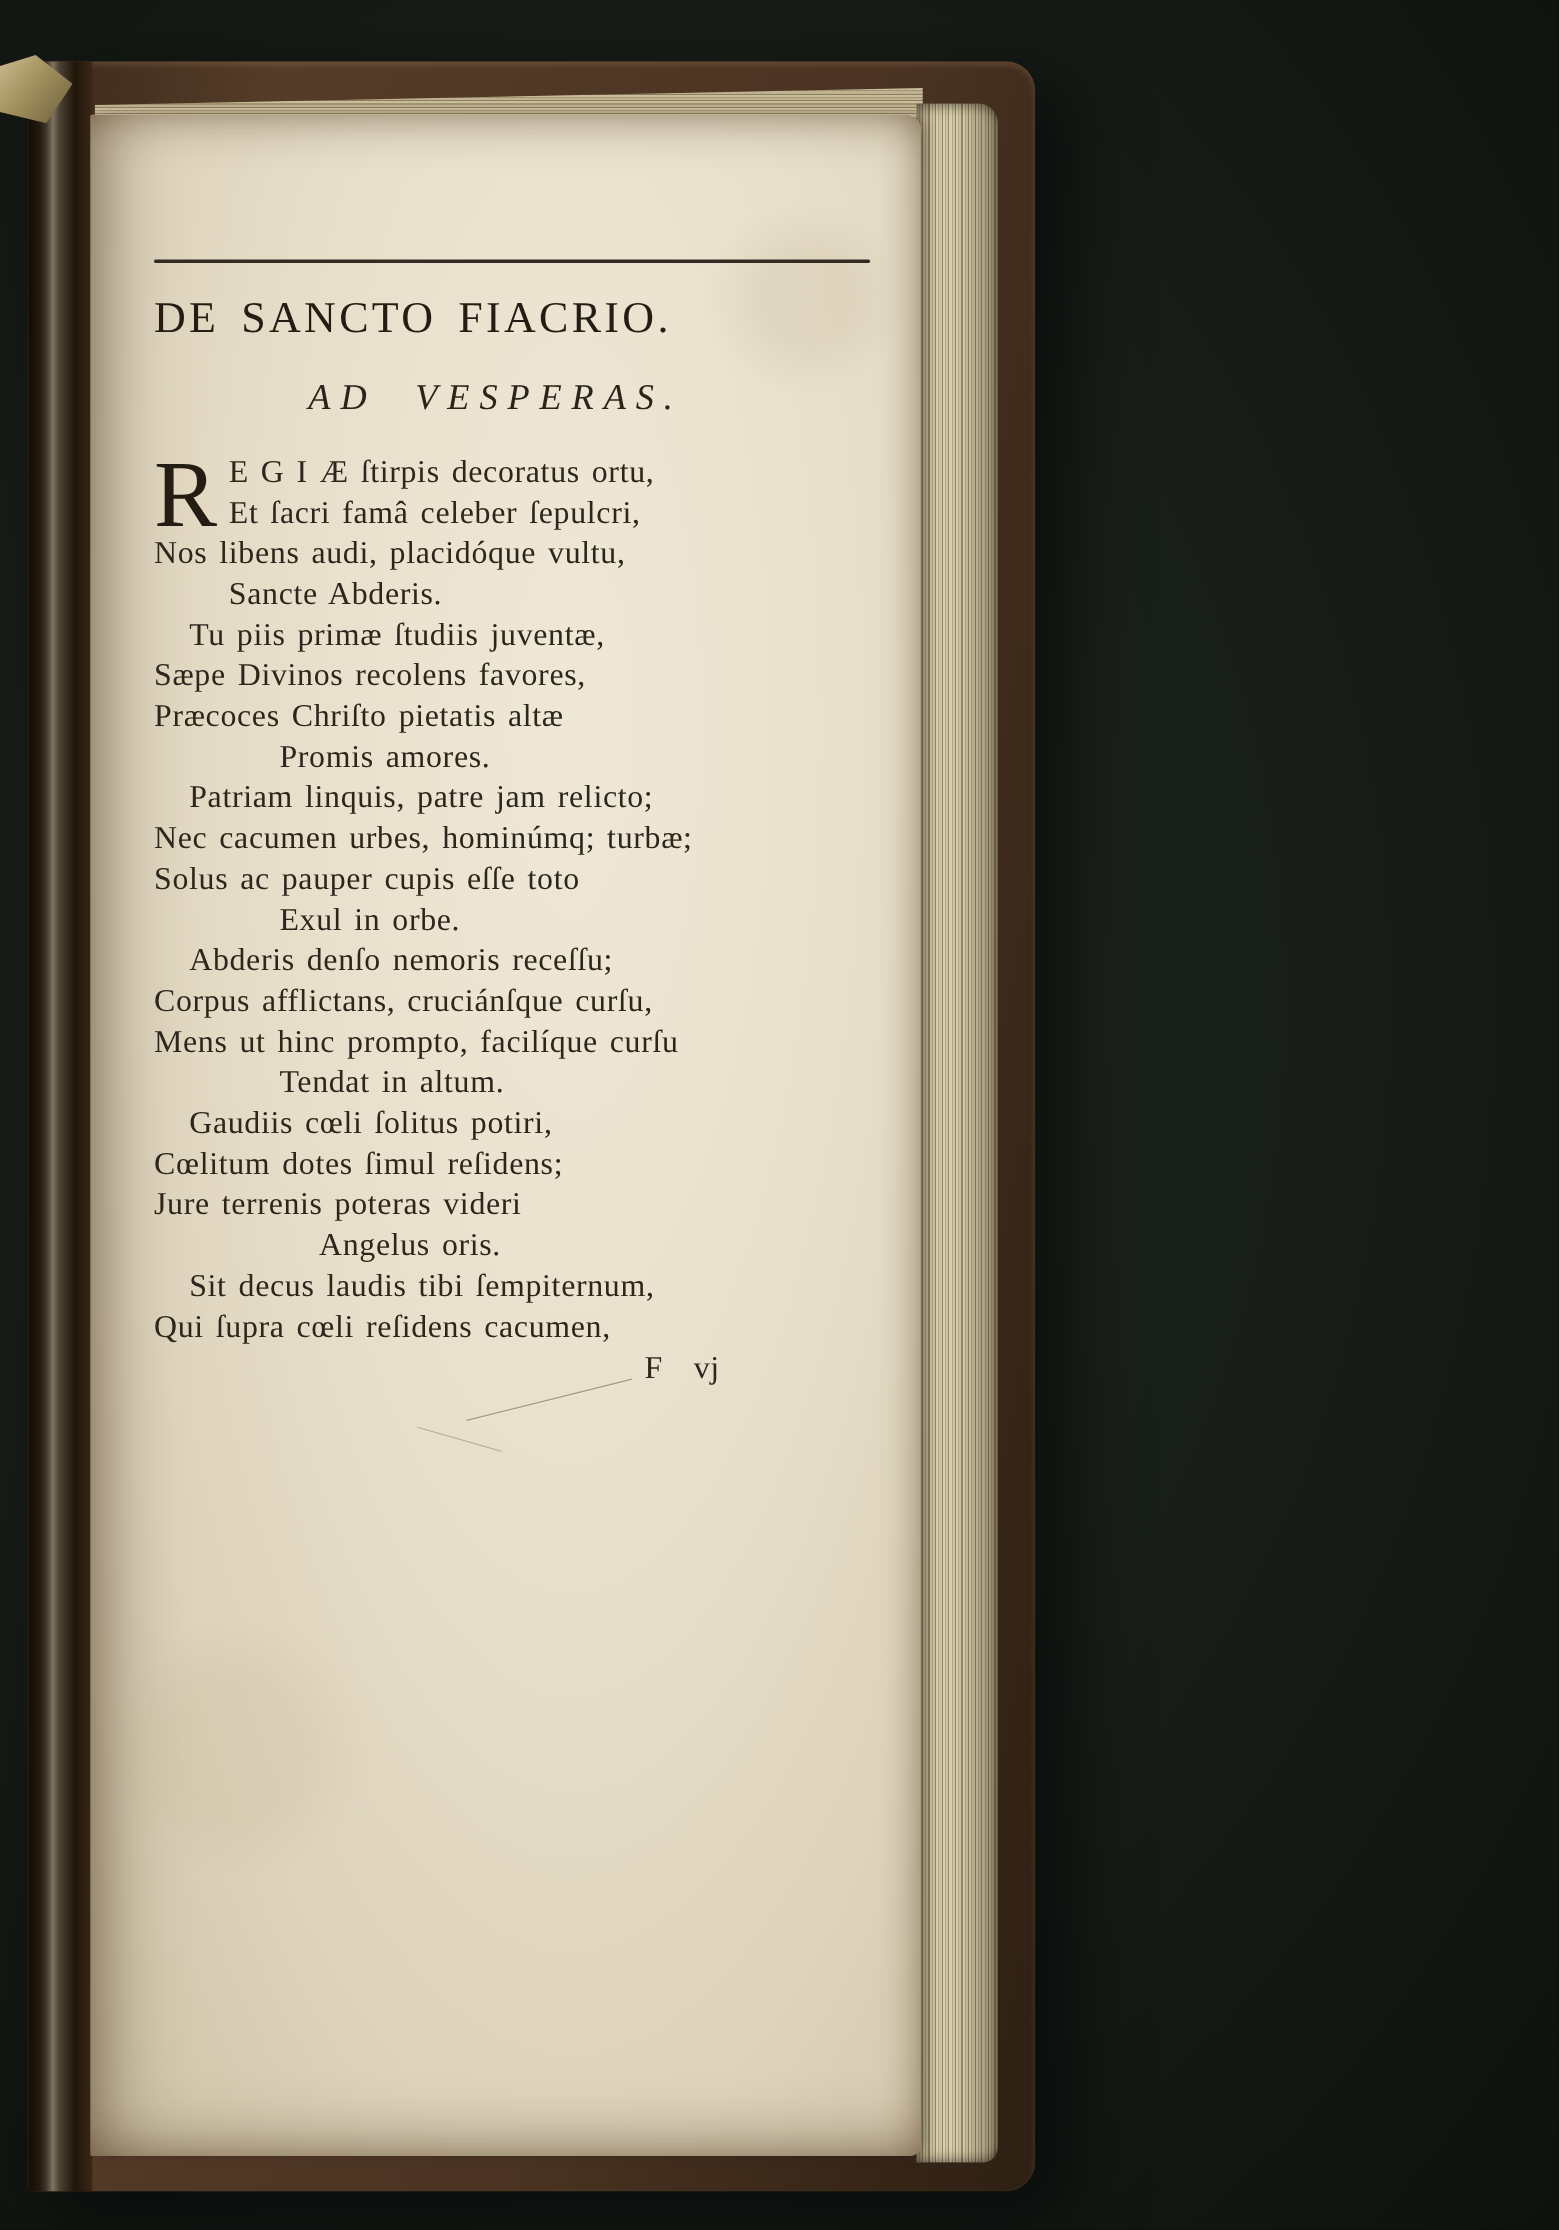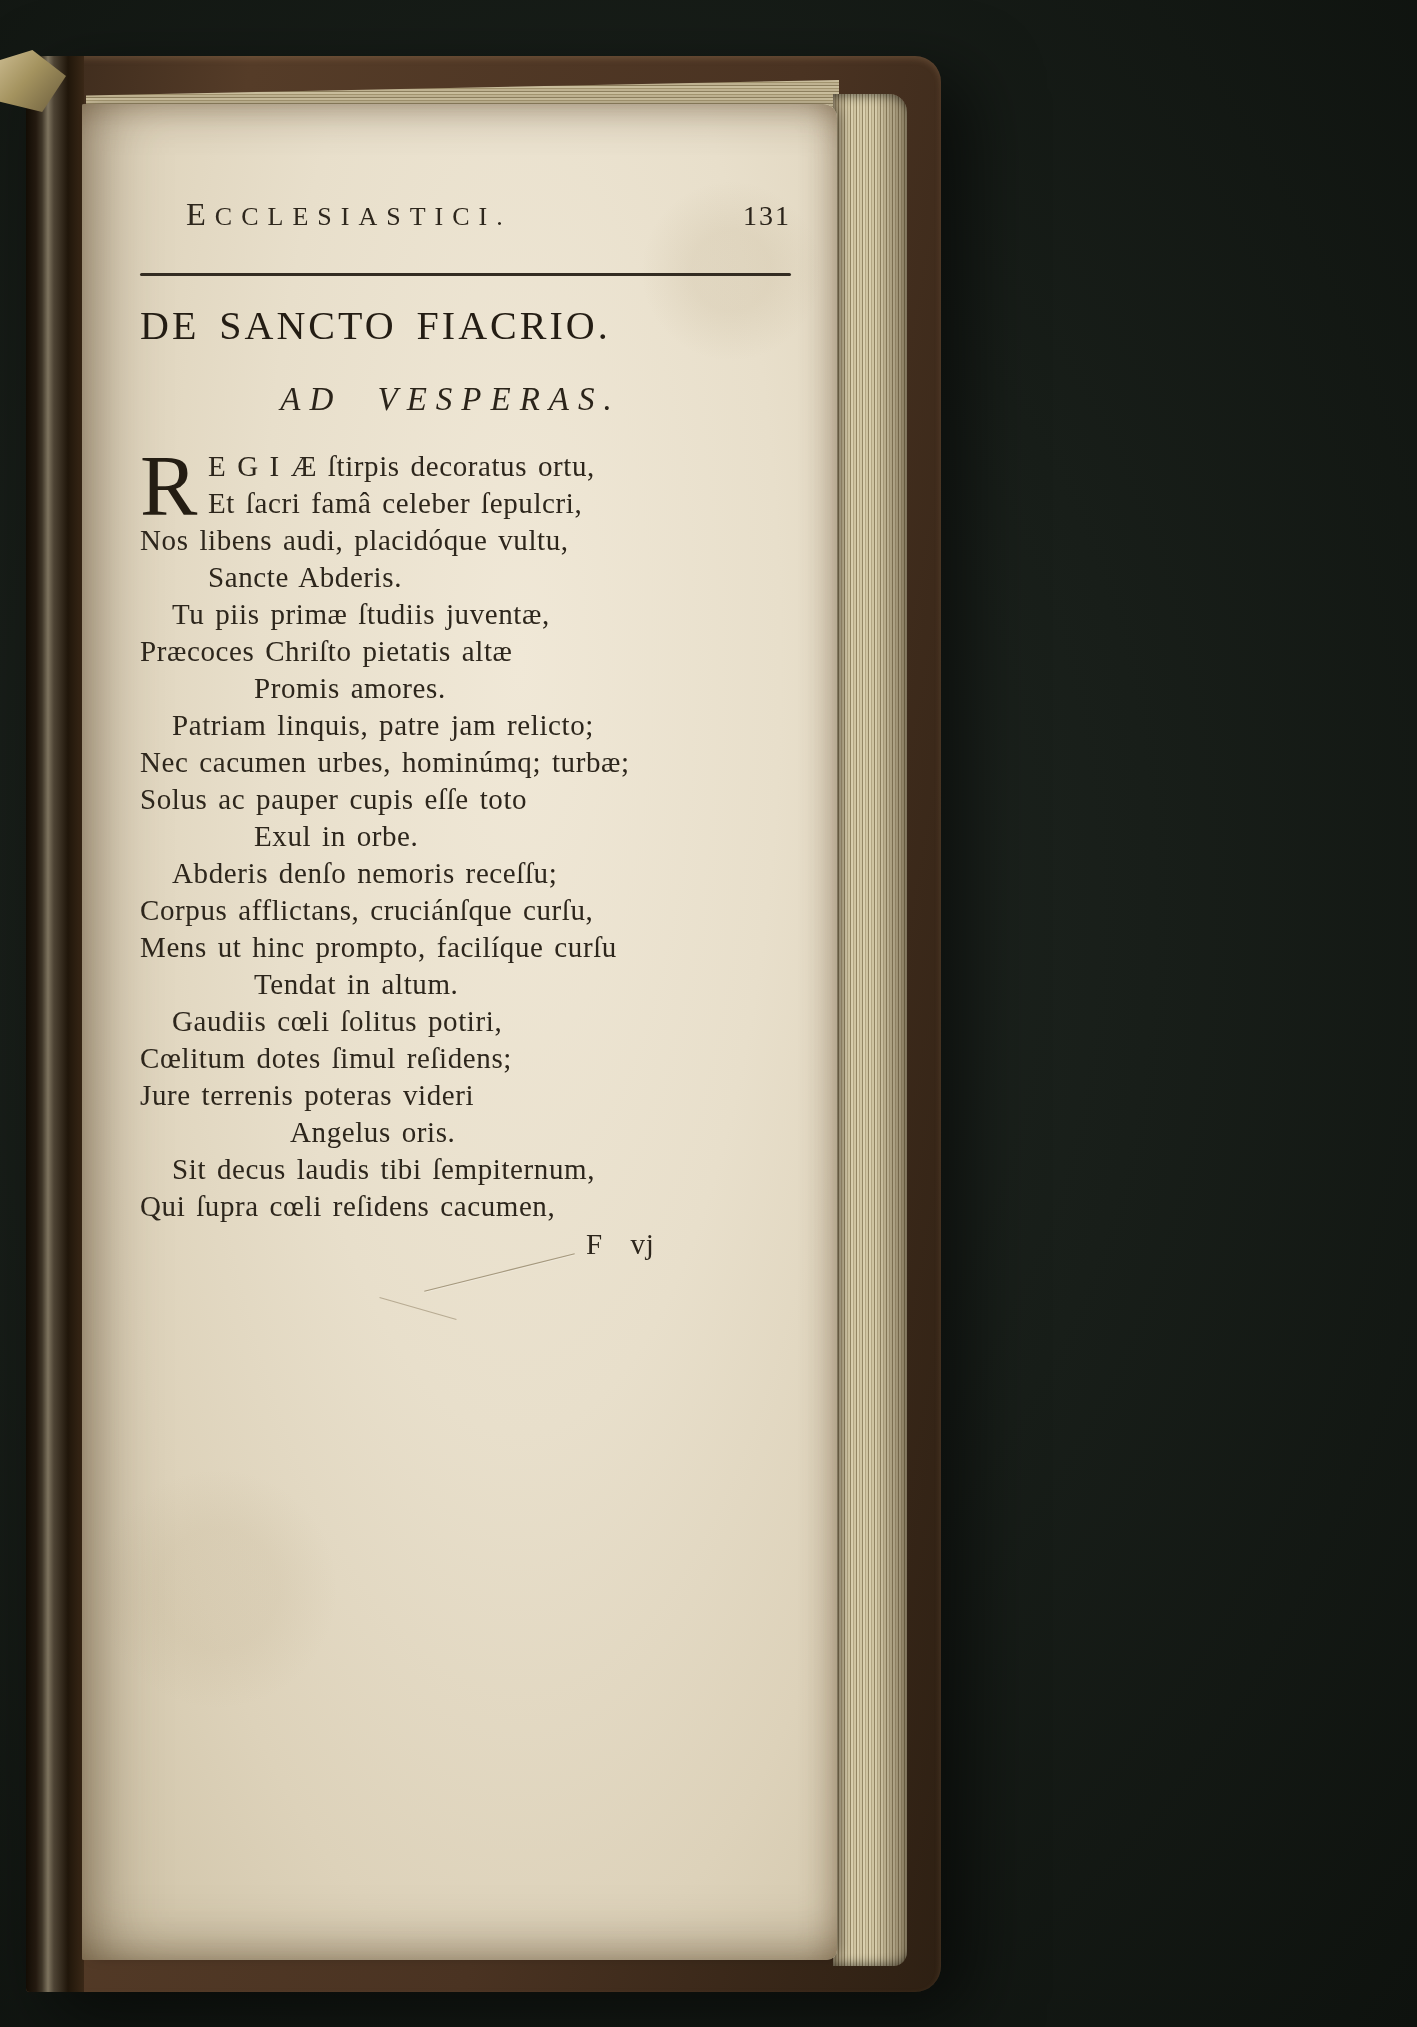--- a/index.html
+++ b/index.html
@@ -87,43 +87,40 @@
 
 <div class="scene">
   <div class="book">
     <div class="spine"></div>
     <div class="top-edge"></div>
     <div class="fore-edge"></div>
 
     <div class="page">
       <div class="page-content">
 
-        <div class="running-header">
-          <span class="header-title">ECCLESIASTICI.</span>
-          <span class="page-number">131</span>
-        </div>
 
         <div class="rule"></div>
 
         <div class="section-title">DE SANCTO FIACRIO.</div>
 
         <div class="subtitle">AD VESPERAS.</div>
 
         <div class="poem-block">
           <div class="opening">
             <span class="dropcap">R</span>
             <div class="line">E G I Æ ſtirpis decoratus ortu,</div>
             <div class="line">Et ſacri famâ celeber ſepulcri,</div>
           </div>
 
           <div class="poem">
 
           <div class="line">Nos libens audi, placidóque vultu,</div>
               <div class="line c1">Sancte Abderis.</div>
               <div class="line i1">Tu piis primæ ſtudiis juventæ,</div>
+              <div class="line">Sæpe Divinos recolens favores,</div>
               <div class="line">Præcoces Chriſto pietatis altæ</div>
               <div class="line c2">Promis amores.</div>
               <div class="line i1">Patriam linquis, patre jam relicto;</div>
               <div class="line">Nec cacumen urbes, hominúmq; turbæ;</div>
               <div class="line">Solus ac pauper cupis eſſe toto</div>
               <div class="line c2">Exul in orbe.</div>
               <div class="line i1">Abderis denſo nemoris receſſu;</div>
               <div class="line">Corpus afflictans, cruciánſque curſu,</div>
               <div class="line">Mens ut hinc prompto, facilíque curſu</div>
               <div class="line c2">Tendat in altum.</div>

